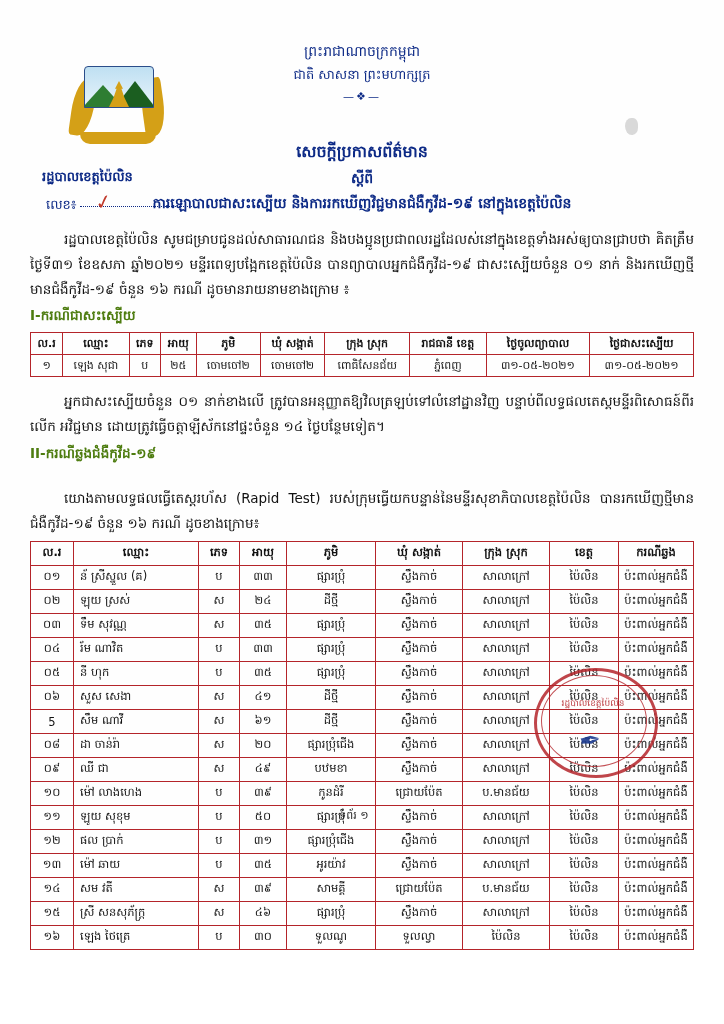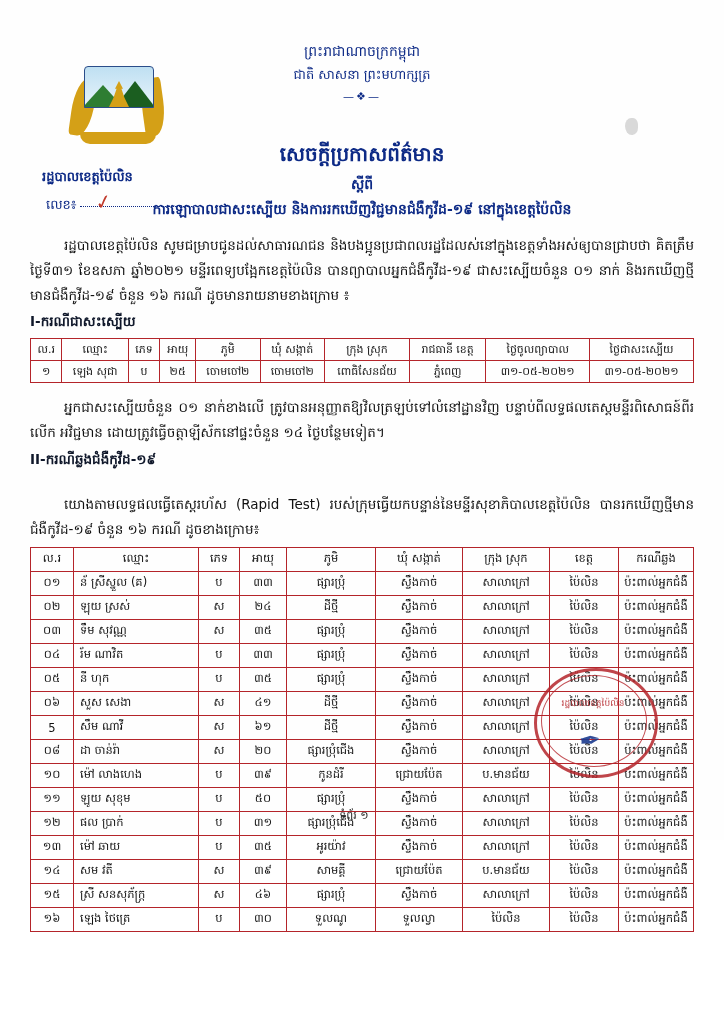--- a/index.html
+++ b/index.html
@@ -83,53 +83,53 @@
   .numline .dots{
     display:inline-block;width:112px;border-bottom:1px dotted #0d2a86;
     margin-left:4px;vertical-align:2px;
   }
   .check{
     position:absolute;left:95px;top:190px;
     color:#c0392b;font-size:20px;transform:rotate(-12deg);
   }
   
   .t-main{
-    text-align:center;color:#0d2a86;font-weight:bold;font-size:20px;
+    text-align:center;color:#0d2a86;font-weight:bold;font-size:16px;
     margin-top:34px;
   }
   .t-sub{
     text-align:center;color:#0d2a86;font-weight:bold;font-size:14px;
     margin-top:4px;
   }
   .t-topic{
     text-align:center;color:#0d2a86;font-weight:bold;font-size:14px;
     margin-top:4px;
   }
   
   .para{
     font-size:13.5px;line-height:1.85;text-align:justify;
     margin-top:12px;color:#111;
   }
   .para .ind{display:inline-block;width:34px;}
   .sec{
-    font-size:13.5px;font-weight:bold;margin-top:6px;color:#0f172a;
+    font-size:13.5px;font-weight:bold;margin-top:6px;color:#4d7c0f;
   }
   
   table{
     border-collapse:collapse;width:100%;
     font-size:11px;margin-top:5px;
   }
   th,td{
     border:1px solid #b4242a;
     padding:2px 3px;
     text-align:center;
     color:#111;
     height:16px;
   }
-  thead th{font-weight:normal;}
+  thead th{font-weight:bold;}
   .tbl1 td,.tbl1 th{height:17px;}
   .tbl2 th,.tbl2 td{height:19px;font-size:11.5px;}
   .tbl2 td.name{text-align:left;padding-left:6px;}
   
   .stamp{
     position:absolute;right:54px;bottom:58px;
     width:136px;height:120px;
   }
   .stamp .ring{
     position:absolute;left:0;top:6px;width:118px;height:104px;
@@ -328,20 +328,31 @@
           <td class="name">ដា ចាន់រ៉ា</td>
           <td>ស</td>
           <td>២០</td>
           <td>ផ្សារប្រុំជើង</td>
           <td>ស្ទឹងកាច់</td>
           <td>សាលាក្រៅ</td>
           <td>ប៉ៃលិន</td>
           <td>ប៉ះពាល់អ្នកជំងឺ</td>
         </tr>
         <tr>
+          <td>០៩</td>
+          <td class="name">ឈី ជា</td>
+          <td>ស</td>
+          <td>៤៩</td>
+          <td>បឋមខា</td>
+          <td>ស្ទឹងកាច់</td>
+          <td>សាលាក្រៅ</td>
+          <td>ប៉ៃលិន</td>
+          <td>ប៉ះពាល់អ្នកជំងឺ</td>
+        </tr>
+        <tr>
           <td>១០</td>
           <td class="name">ម៉ៅ លាងហេង</td>
           <td>ប</td>
           <td>៣៩</td>
           <td>កូនដំរី</td>
           <td>ជ្រោយប៉ែត</td>
           <td>ប.មានជ័យ</td>
           <td>ប៉ៃលិន</td>
           <td>ប៉ះពាល់អ្នកជំងឺ</td>
         </tr>

